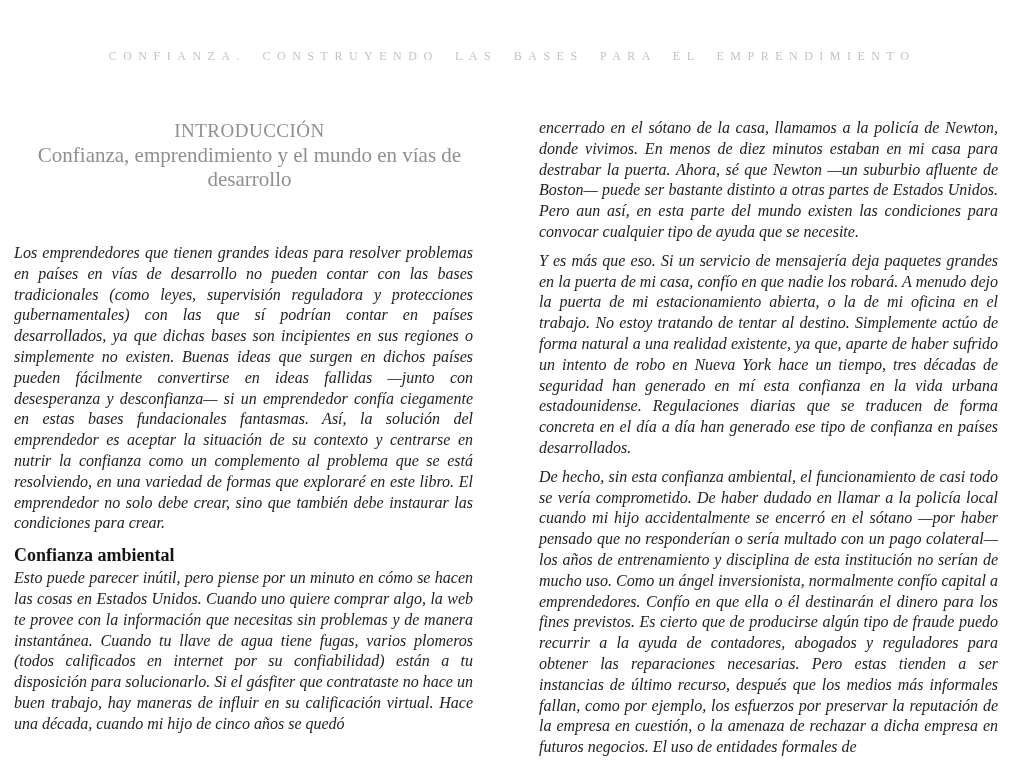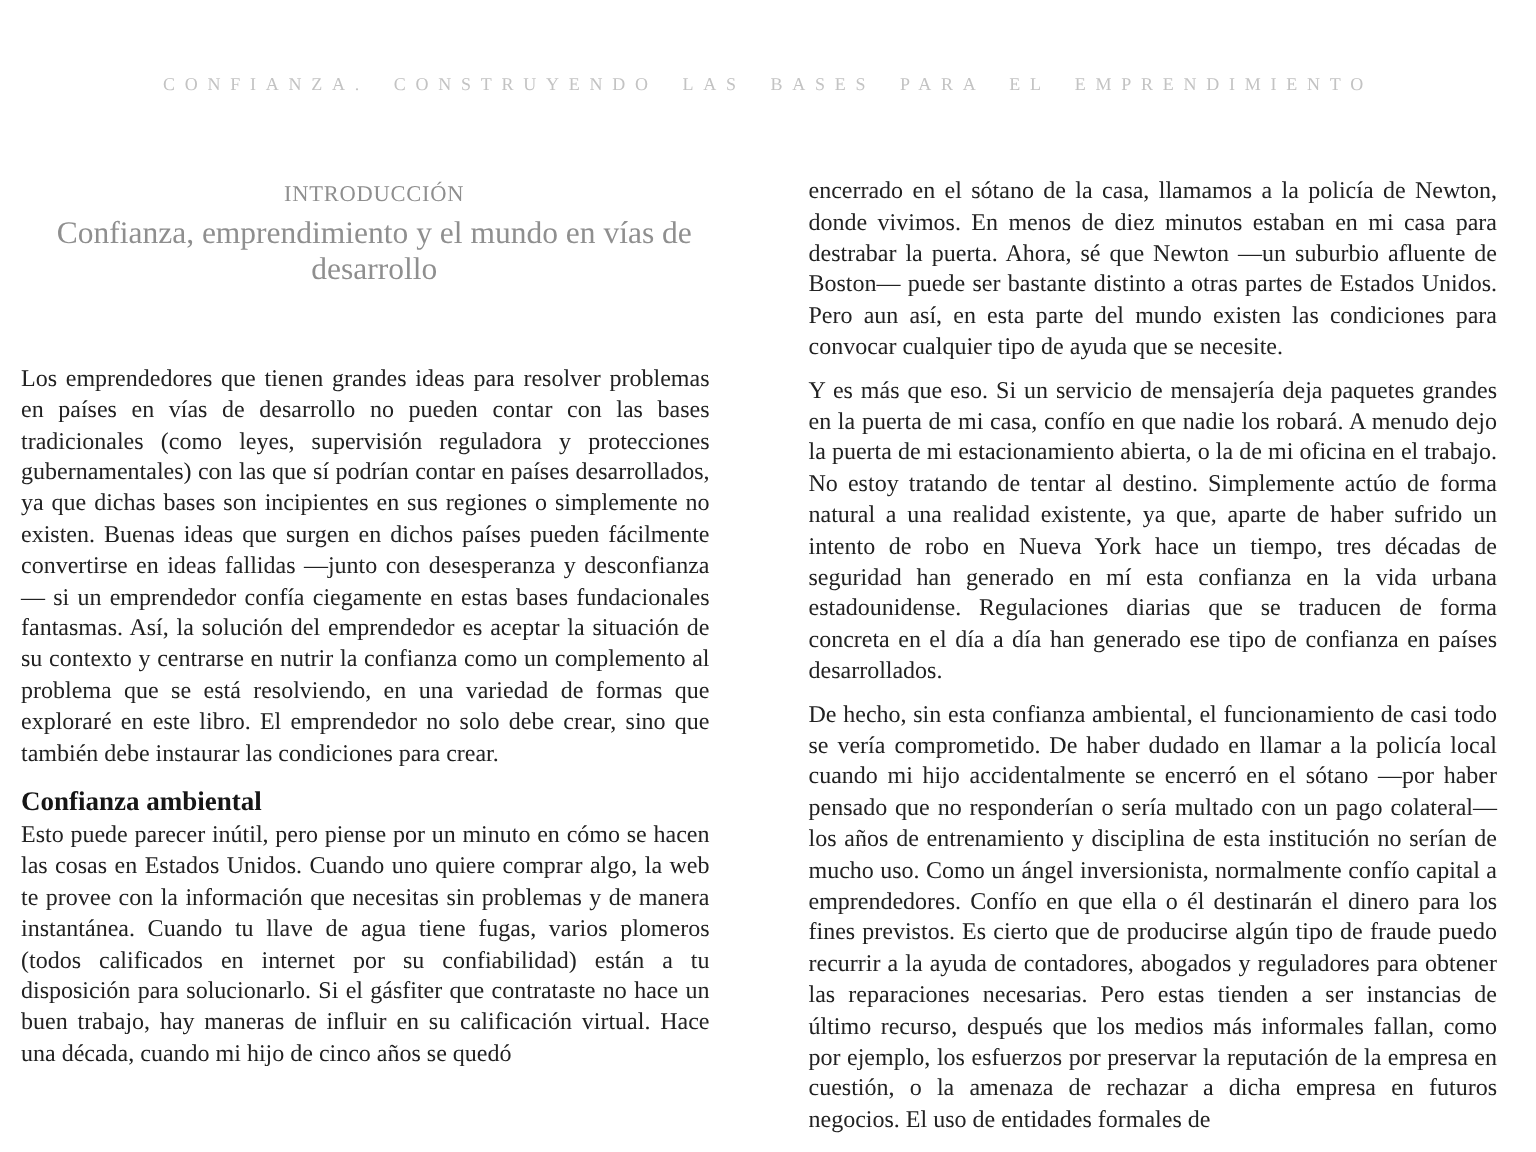--- a/index.html
+++ b/index.html
@@ -40,36 +40,37 @@
     line-height: 20.8px;
     text-align: justify;
     color: #222222;
   }
   .title-block {
     text-align: center;
     color: #8f8f8f;
     margin: 0 0 52px 0;
   }
   .title-main {
-    font-size: 15px;
+    font-size: 19px;
     line-height: 25px;
     font-weight: normal;
     margin: 0;
     letter-spacing: 0.5px;
   }
   .title-sub {
     font-size: 21px;
     line-height: 24px;
     font-weight: normal;
     margin: 0 auto;
     max-width: 452px;
     text-align: center;
   }
   .column p {
     margin: 0 12px 8px 0;
+    font-style: italic;
   }
   .section-heading {
     font-size: 18px;
     line-height: 20px;
     font-weight: bold;
     color: #161616;
     text-align: left;
     margin: 11px 0 3px 0;
   }
 </style>

